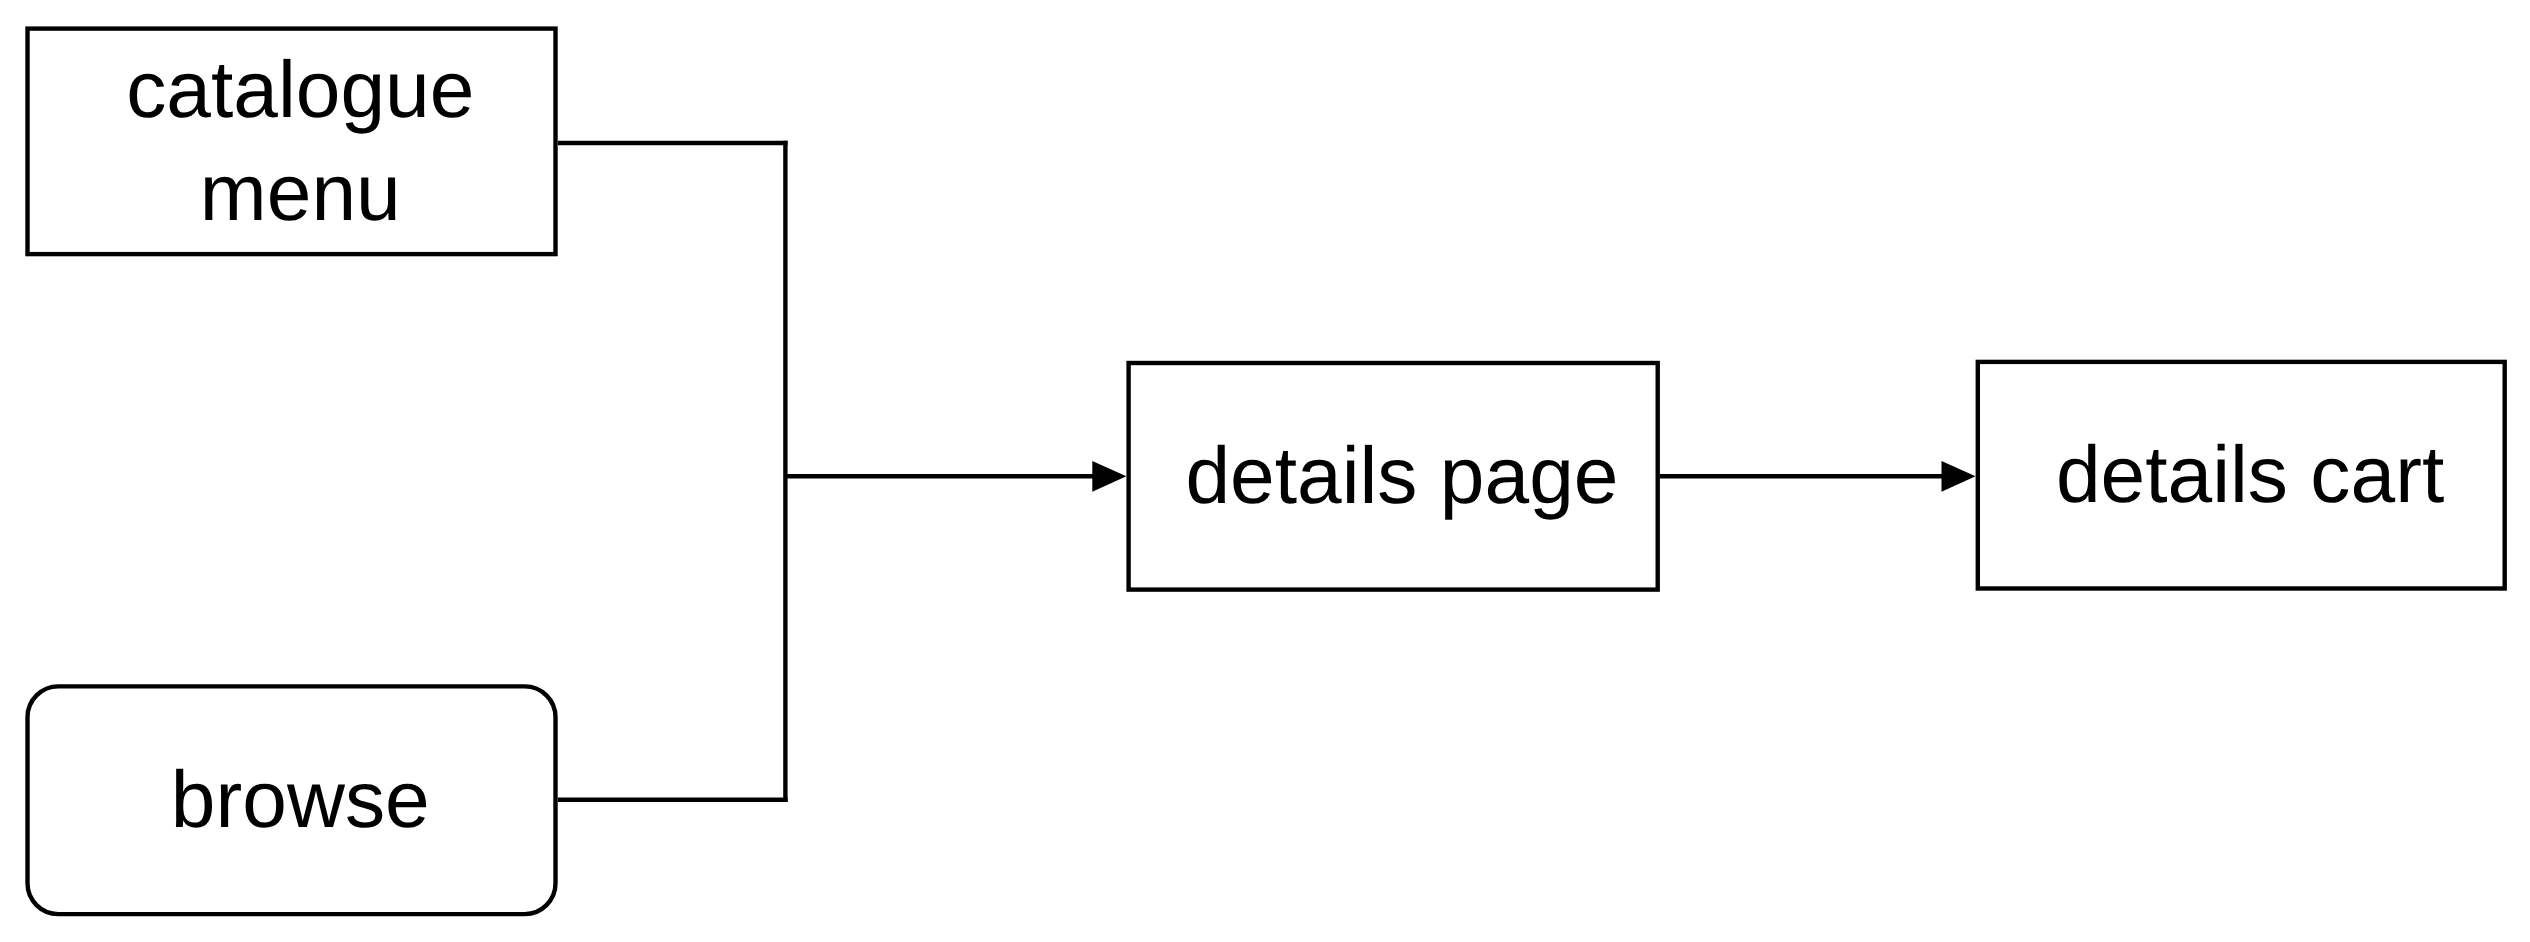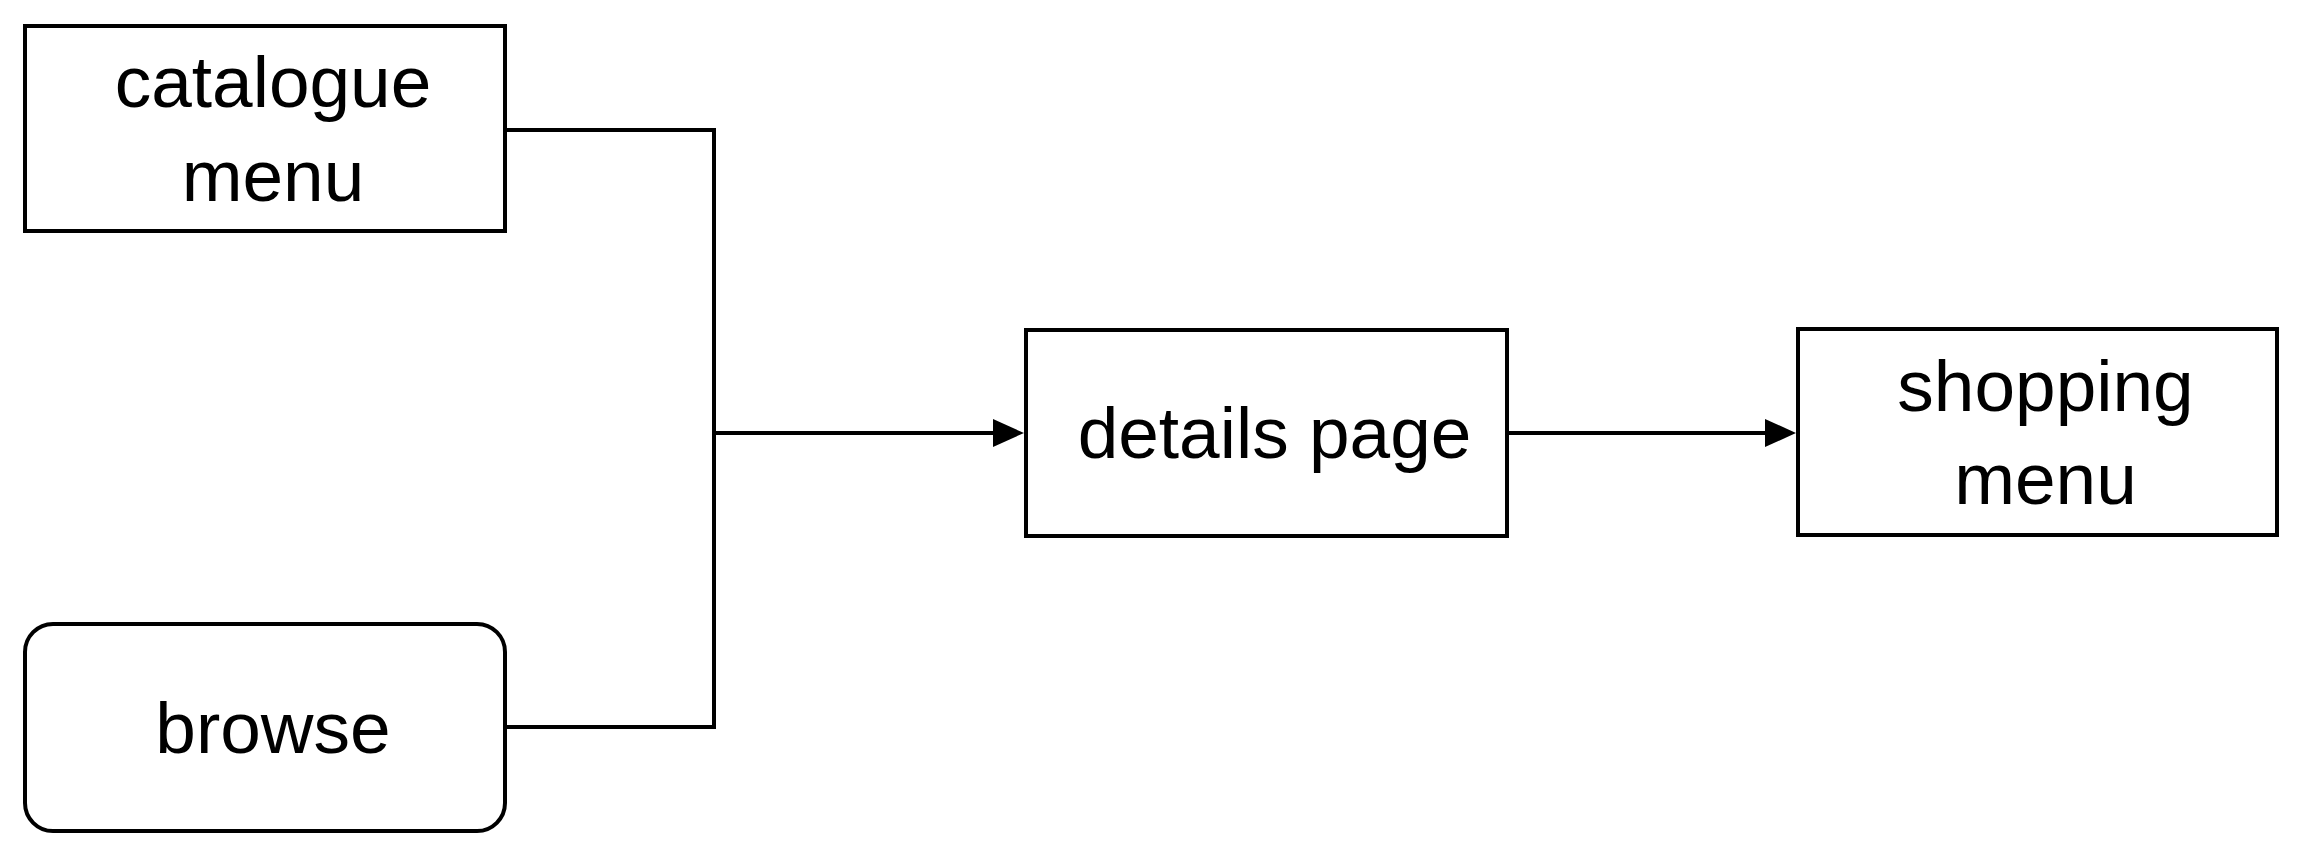--- a/index.html
+++ b/index.html
@@ -72,16 +72,16 @@
 
   <div class="node node-browse">
     <span class="node-label">browse</span>
   </div>
 
   <div class="node node-details-page">
     <span class="node-label">details page</span>
   </div>
 
   <div class="node node-shopping-cart">
-    <span class="node-label">shopping menu</span>
+    <span class="node-label">details cart</span>
   </div>
 
 </div>
 
 </body></html>

